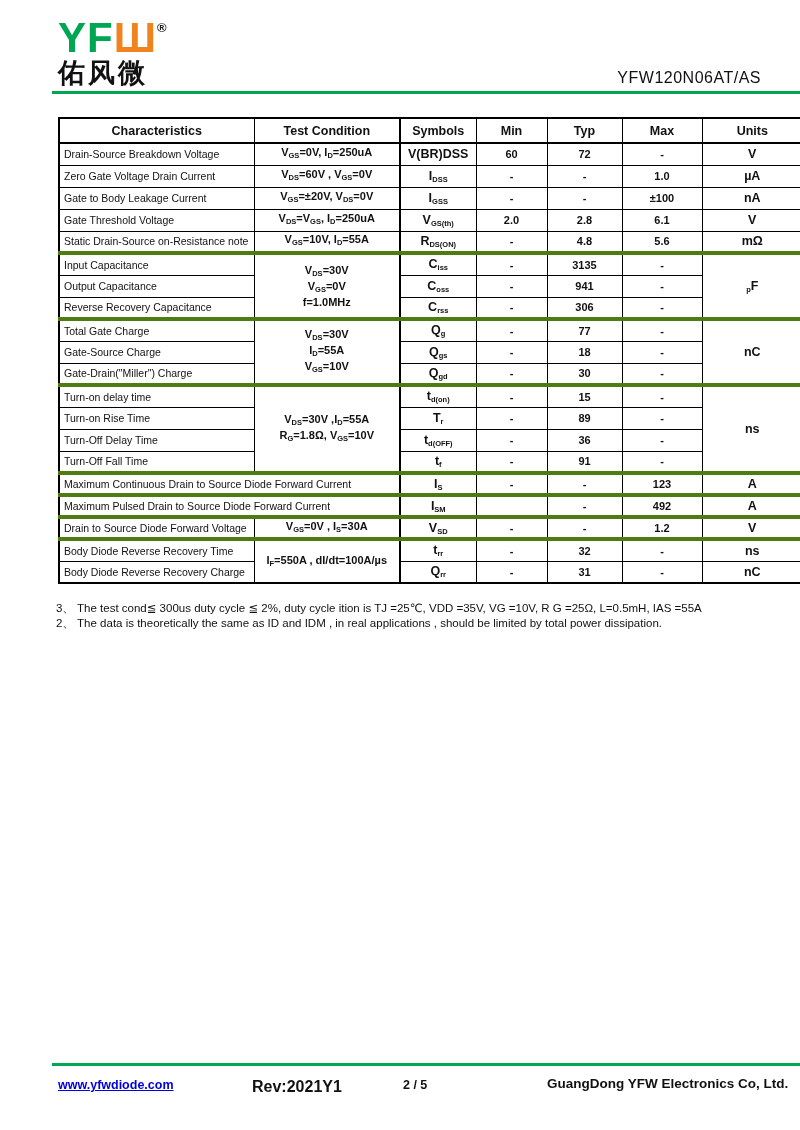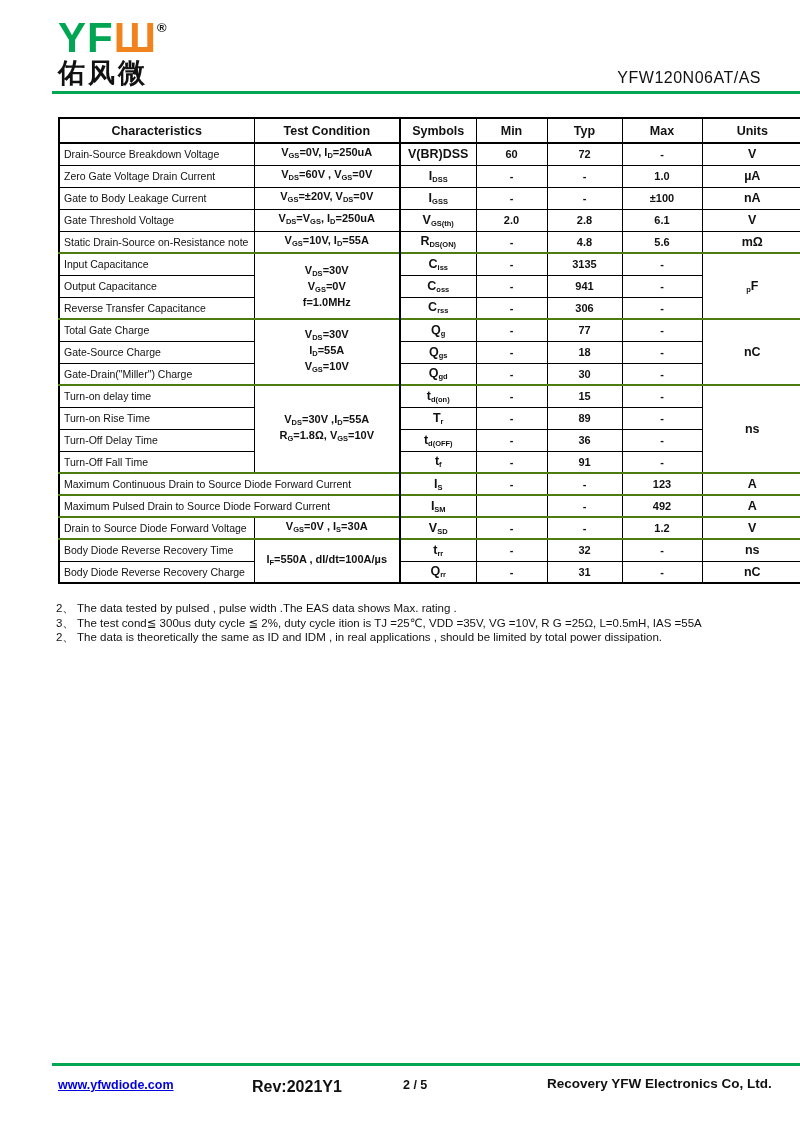--- a/index.html
+++ b/index.html
@@ -21,21 +21,21 @@
   .ratings-table { position:absolute; left:42px; top:117px; border-collapse:collapse; table-layout:fixed; width:744px; border:2px solid #000; }
   .ratings-table th, .ratings-table td { border:1px solid #000; color:#111; overflow:hidden; }
   .ratings-table th { height:25px; font-size:12.5px; font-weight:bold; text-align:center; }
   .ratings-table td { height:22px; font-size:11px; text-align:center; padding:1px 3px; }
   td.char { text-align:left; padding-left:4px; font-weight:normal; font-size:10.5px; }
   td.cond { font-weight:bold; line-height:13px; }
   td.sym  { font-weight:bold; font-size:12.5px; border-left:2px solid #000; }
   th.sym-h{ border-left:2px solid #000; }
   td.val  { font-weight:bold; }
   td.unit { font-weight:bold; font-size:12.5px; }
-  tr.gt > td { border-top:2px solid #4d7c0f; }
+  tr.gt > td { border-top:4px solid #4d7c0f; }
   .ratings-table thead th { border-bottom:2px solid #000; }
   sub { font-size:7.5px; font-weight:inherit; vertical-align:-2px; letter-spacing:0; }
 
   
   .notes { position:absolute; left:40px; top:601px; color:#111; }
   .notes-title { font-size:11.5px; font-weight:bold; }
   .notes ol { list-style:none; }
   .notes li { font-size:11.5px; line-height:14.5px; font-weight:normal; }
 
   
@@ -134,21 +134,21 @@
         <td class="unit" rowspan="3"><sub>p</sub>F</td>
       </tr>
       <tr>
         <td class="char">Output Capacitance</td>
         <td class="sym">C<sub>oss</sub></td>
         <td class="val">-</td>
         <td class="val">941</td>
         <td class="val">-</td>
       </tr>
       <tr>
-        <td class="char">Reverse Transfer Capacitance</td>
+        <td class="char">Reverse Recovery Capacitance</td>
         <td class="sym">C<sub>rss</sub></td>
         <td class="val">-</td>
         <td class="val">306</td>
         <td class="val">-</td>
       </tr>
       <tr class="gt">
         <td class="char">Total Gate Charge</td>
         <td class="cond" rowspan="3">V<sub>DS</sub>=30V<br>I<sub>D</sub>=55A<br>V<sub>GS</sub>=10V</td>
         <td class="sym">Q<sub>g</sub></td>
         <td class="val">-</td>
@@ -240,25 +240,24 @@
         <td class="val">-</td>
         <td class="val">31</td>
         <td class="val">-</td>
         <td class="unit">nC</td>
       </tr>
     </tbody>
   </table>
 
   <div class="notes">
     <ol>
-      <li>2、 The data tested by pulsed , pulse width .The EAS data shows Max. rating .</li>
       <li>3、 The test cond≦ 300us duty cycle ≦ 2%, duty cycle ition is TJ =25℃, VDD =35V, VG =10V, R G =25Ω, L=0.5mH, IAS =55A</li>
       <li>2、 The data is theoretically the same as ID and IDM , in real applications , should be limited by total power dissipation.</li>
     </ol>
   </div>
 
   <div class="rule-bottom"></div>
   <a class="footer-link">www.yfwdiode.com</a>
   <div class="footer-rev">Rev:2021Y1</div>
   <div class="footer-page">2 / 5</div>
-  <div class="footer-company">Recovery YFW Electronics Co, Ltd.</div>
+  <div class="footer-company">GuangDong YFW Electronics Co, Ltd.</div>
 
 </div>
 
 </body></html>

